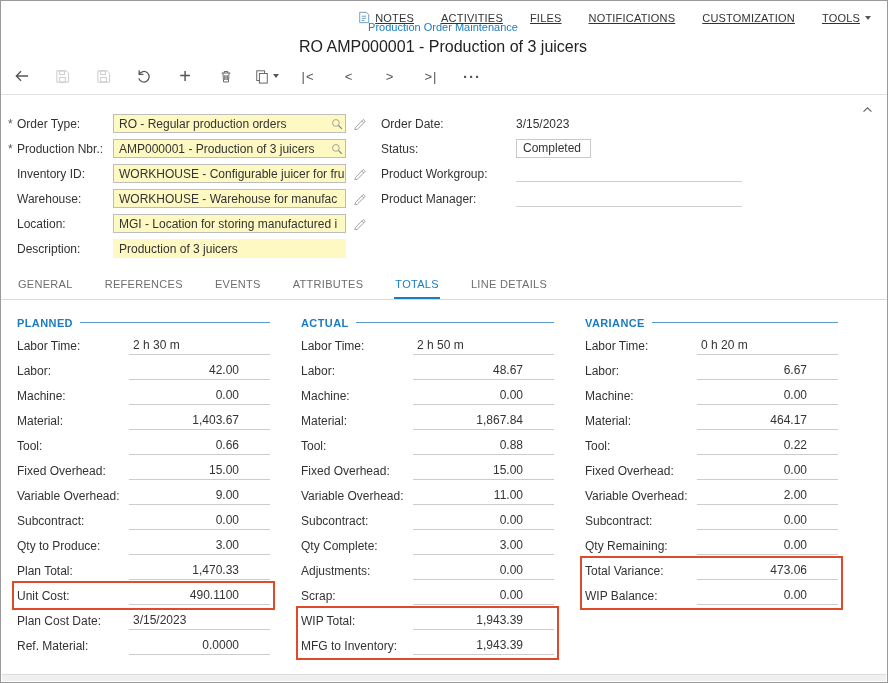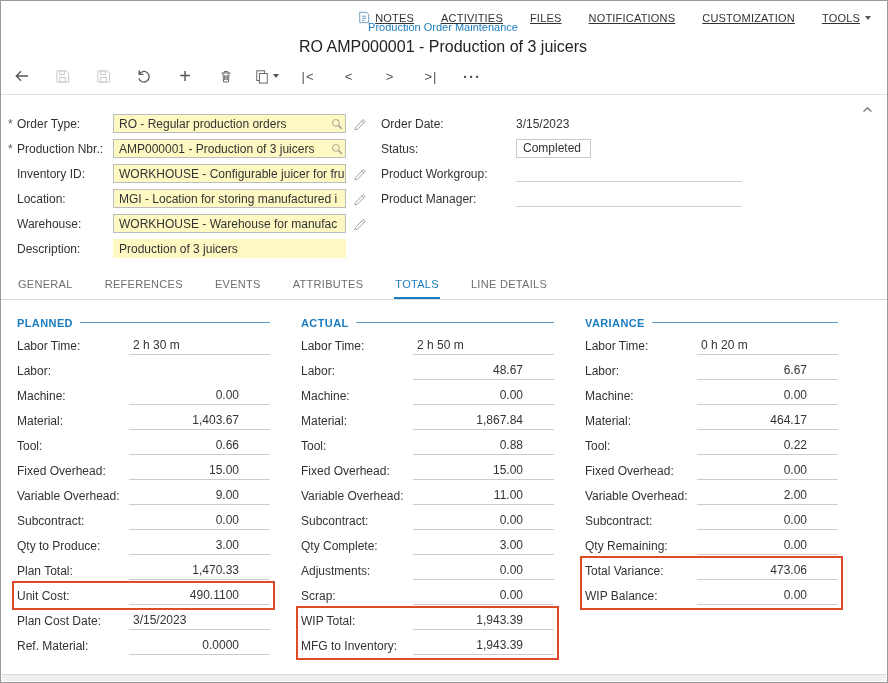--- a/index.html
+++ b/index.html
@@ -206,34 +206,34 @@
       <div class="fbox noicon">
           <span class="fval">WORKHOUSE - Configurable juicer for fru</span>
         </div>
       <button class="pencil-btn">
           <svg width="13" height="13" viewBox="0 0 16 16">
             <path d="M3 13 l-0.8 3 3-0.8 L15 5.4 12.6 3z M10.8 4.8 l2.4 2.4" fill="none" stroke="#8d8d8d"></path>
           </svg>
         </button>
     </div>
     <div class="frow">
-      <span class="flabel">Location:</span>
+      <span class="flabel">Warehouse:</span>
       <div class="fbox noicon">
-          <span class="fval">MGI - Location for storing manufactured i</span>
+          <span class="fval">WORKHOUSE - Warehouse for manufac</span>
         </div>
       <button class="pencil-btn">
           <svg width="13" height="13" viewBox="0 0 16 16">
             <path d="M3 13 l-0.8 3 3-0.8 L15 5.4 12.6 3z M10.8 4.8 l2.4 2.4" fill="none" stroke="#8d8d8d"></path>
           </svg>
         </button>
     </div>
     <div class="frow">
-      <span class="flabel">Warehouse:</span>
+      <span class="flabel">Location:</span>
       <div class="fbox noicon">
-          <span class="fval">WORKHOUSE - Warehouse for manufac</span>
+          <span class="fval">MGI - Location for storing manufactured i</span>
         </div>
       <button class="pencil-btn">
           <svg width="13" height="13" viewBox="0 0 16 16">
             <path d="M3 13 l-0.8 3 3-0.8 L15 5.4 12.6 3z M10.8 4.8 l2.4 2.4" fill="none" stroke="#8d8d8d"></path>
           </svg>
         </button>
     </div>
     <div class="frow">
       <span class="flabel">Description:</span>
       <div class="fbox plain">
@@ -277,20 +277,21 @@
     <div class="sec-head">
       <span class="sec-title">PLANNED</span>
       <span class="sec-rule"></span>
     </div>
     <div class="trow">
         <span class="tlabel">Labor Time:</span>
         <span class="tval left">2 h 30 m</span>
       </div>
     <div class="trow">
         <span class="tlabel">Labor:</span>
+        <span class="tval">42.00</span>
       </div>
     <div class="trow">
         <span class="tlabel">Machine:</span>
         <span class="tval">0.00</span>
       </div>
     <div class="trow">
         <span class="tlabel">Material:</span>
         <span class="tval">1,403.67</span>
       </div>
     <div class="trow">

